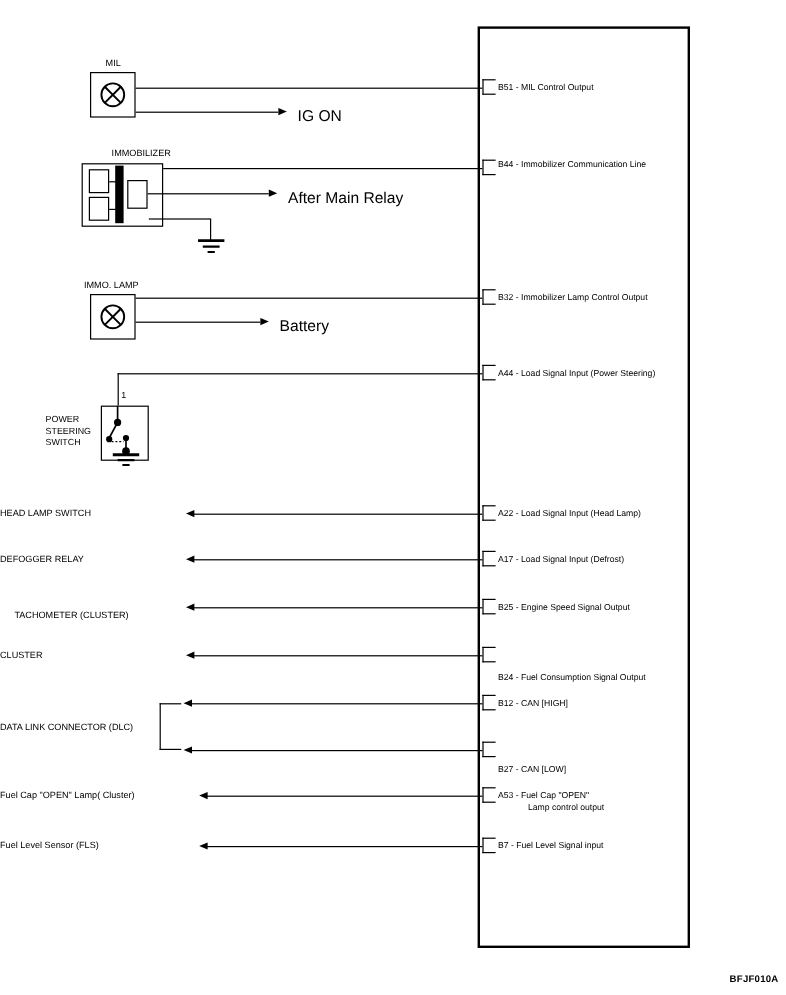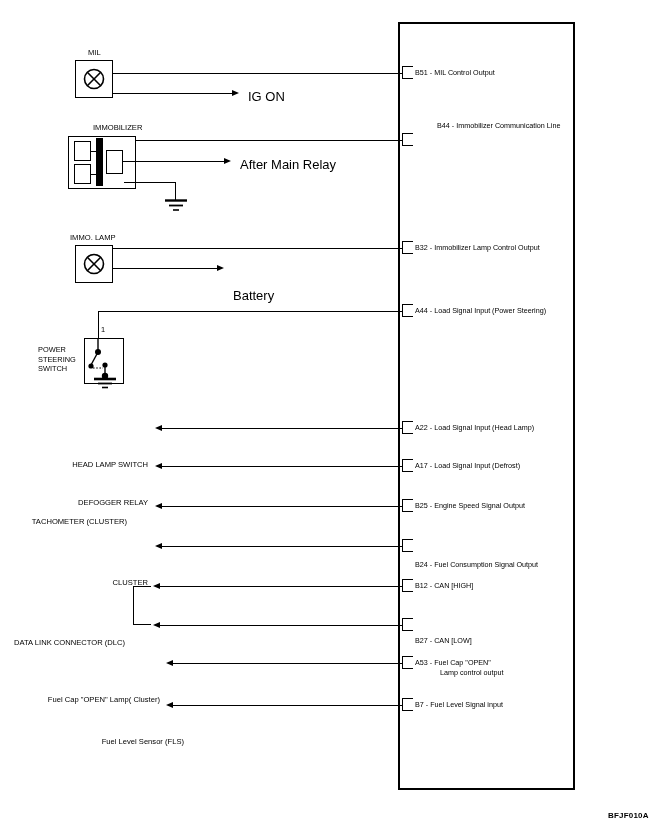--- a/index.html
+++ b/index.html
@@ -81,23 +81,21 @@
   }
 
   
   .comp-title {
     font-size: 7.6px;
     white-space: nowrap;
   }
   .left-label {
     font-size: 7.6px;
     white-space: nowrap;
-    text-align: right;
     line-height: 10px;
-    margin-top: 37px;
   }
   .dest-label {
     font-size: 13px;
     white-space: nowrap;
   }
   .ps-label {
     font-size: 7.4px;
     line-height: 9.5px;
     text-align: left;
     white-space: nowrap;
@@ -146,21 +144,21 @@
 <body>
 
 <div id="diagram">
 
   <div class="abs pcm-box"></div>
 
   <div class="abs pin" style="left:402px; top:66px;"></div>
   <div class="abs pin-label" style="left:415px; top:68px;">B51 - MIL Control Output</div>
 
   <div class="abs pin" style="left:402px; top:133px;"></div>
-  <div class="abs pin-label" style="left:415px; top:121px;margin-left:22px;">B44 - Immobilizer Communication Line</div>
+  <div class="abs pin-label" style="left:415px; top:132px;">B44 - Immobilizer Communication Line</div>
 
   <div class="abs pin" style="left:402px; top:241px;"></div>
   <div class="abs pin-label" style="left:415px; top:243px;">B32 - Immobilizer Lamp Control Output</div>
 
   <div class="abs pin" style="left:402px; top:304px;"></div>
   <div class="abs pin-label" style="left:415px; top:306px;">A44 - Load Signal Input (Power Steering)</div>
 
   <div class="abs pin" style="left:402px; top:421px;"></div>
   <div class="abs pin-label" style="left:415px; top:423px;">A22 - Load Signal Input (Head Lamp)</div>
 
@@ -233,21 +231,21 @@
   <div class="abs lamp" style="left:82px; top:252px;">
     <svg width="24" height="24" viewBox="0 0 24 24">
       <circle cx="12" cy="12" r="9.5" fill="none" stroke="#000" stroke-width="1.6"></circle>
       <line x1="5.3" y1="5.3" x2="18.7" y2="18.7" stroke="#000" stroke-width="1.6"></line>
       <line x1="18.7" y1="5.3" x2="5.3" y2="18.7" stroke="#000" stroke-width="1.6"></line>
     </svg>
   </div>
   <div class="abs h-wire" style="left:113px; top:248px; width:289px;"></div>
   <div class="abs h-wire" style="left:113px; top:268px; width:104px;"></div>
   <div class="abs arrow-right" style="left:217px; top:264.5px;"></div>
-  <div class="abs dest-label" style="left:233px; top:264px;margin-top:24px;">Battery</div>
+  <div class="abs dest-label" style="left:233px; top:264px;">Battery</div>
 
   <div class="abs h-wire" style="left:98px; top:311px; width:304px;"></div>
   <div class="abs v-wire" style="left:98px; top:311px; height:27px;"></div>
   <div class="abs ps-label" style="left:101px; top:325px;">1</div>
 
   <div class="abs comp-box" style="left:84px; top:338px; width:40px; height:46px;"></div>
   <div class="abs switch" style="left:84px; top:338px;">
     <svg width="40" height="46" viewBox="0 0 40 46">
       <line x1="14" y1="0" x2="14" y2="13" stroke="#000" stroke-width="1.4"></line>
       <circle cx="14" cy="14" r="3" fill="#000"></circle>
@@ -273,21 +271,21 @@
   </div>
 
   <div class="abs left-label" style="left:0px; top:423px; width:148px;">HEAD LAMP SWITCH</div>
   <div class="abs arrow-left" style="left:155px; top:424.5px;"></div>
   <div class="abs h-wire" style="left:161px; top:428px; width:241px;"></div>
 
   <div class="abs left-label" style="left:0px; top:461px; width:148px;">DEFOGGER RELAY</div>
   <div class="abs arrow-left" style="left:155px; top:462.5px;"></div>
   <div class="abs h-wire" style="left:161px; top:466px; width:241px;"></div>
 
-  <div class="abs left-label" style="left:0px; top:480px; width:127px;">TACHOMETER (CLUSTER)</div>
+  <div class="abs left-label" style="left:0px; top:508px; width:127px;padding-left:12px;">TACHOMETER (CLUSTER)</div>
   <div class="abs arrow-left" style="left:155px; top:502.5px;"></div>
   <div class="abs h-wire" style="left:161px; top:506px; width:241px;"></div>
 
   <div class="abs left-label" style="left:0px; top:541px; width:148px;">CLUSTER</div>
   <div class="abs arrow-left" style="left:155px; top:542.5px;"></div>
   <div class="abs h-wire" style="left:161px; top:546px; width:241px;"></div>
 
   <div class="abs left-label" style="left:0px; top:601px; width:125px;">DATA LINK CONNECTOR (DLC)</div>
   <div class="abs dlc-bracket" style="left:133px; top:586px; width:18px; height:39px;"></div>
   <div class="abs arrow-left" style="left:153px; top:582.5px;"></div>

